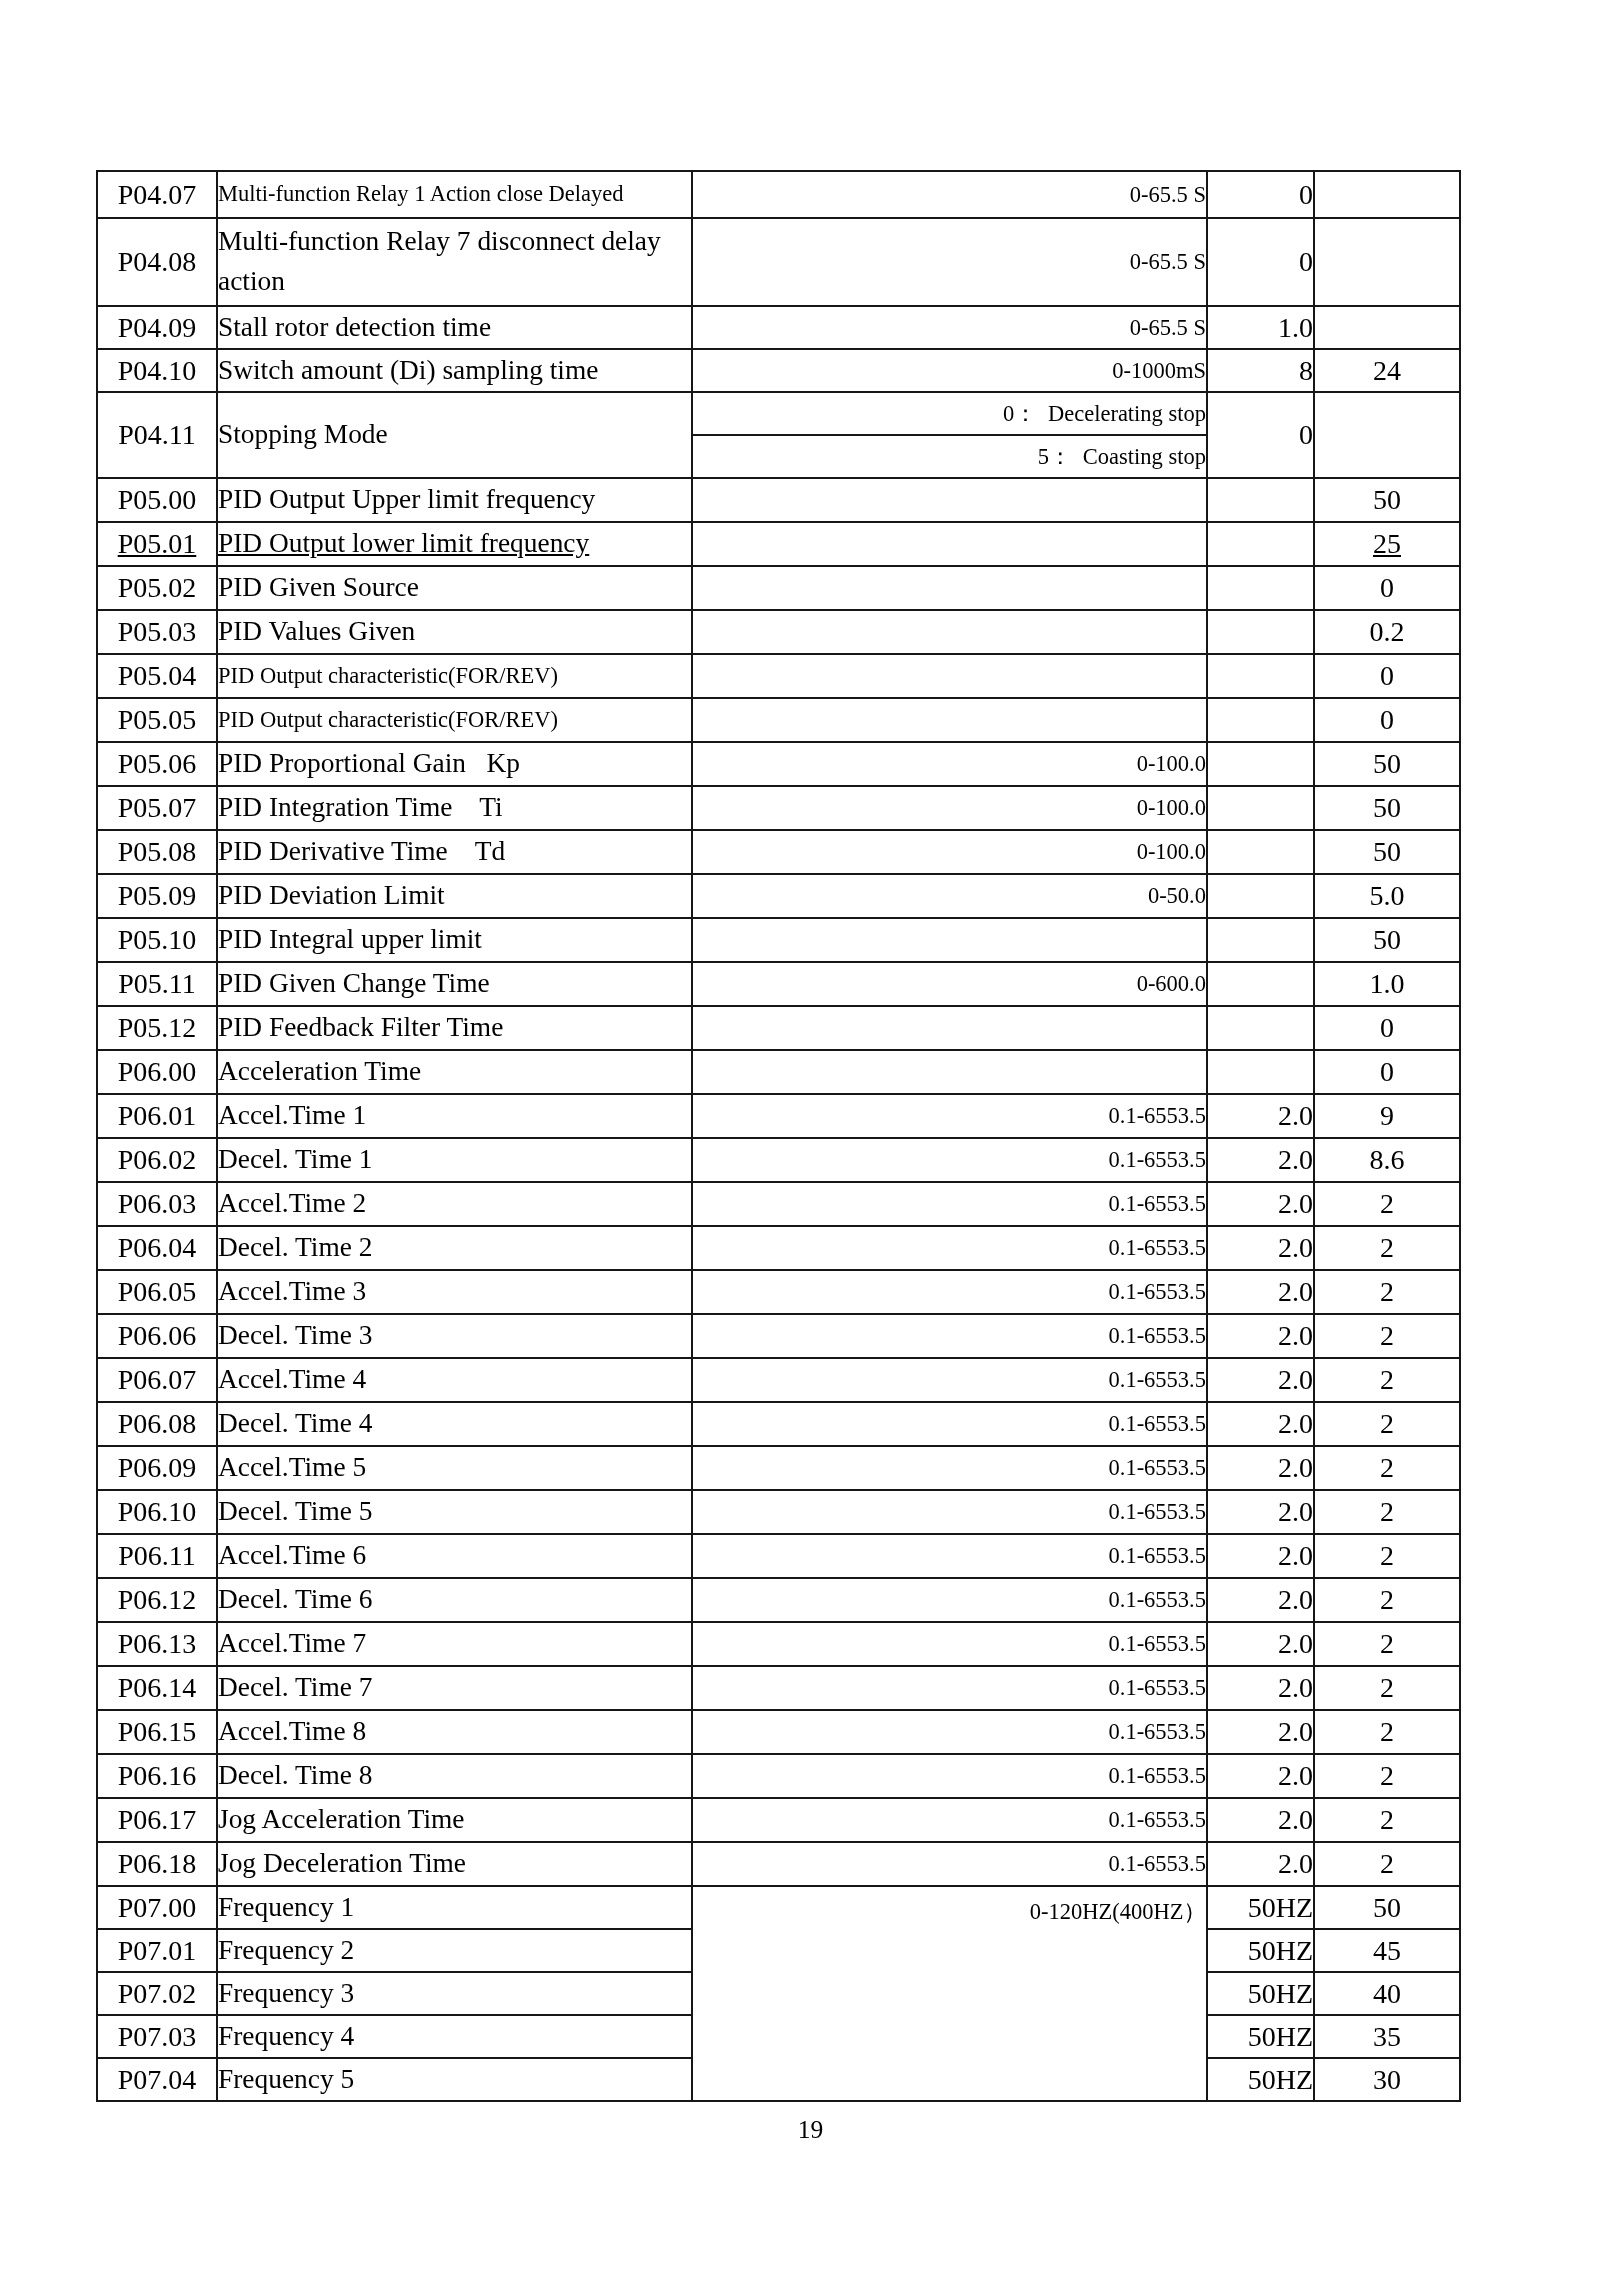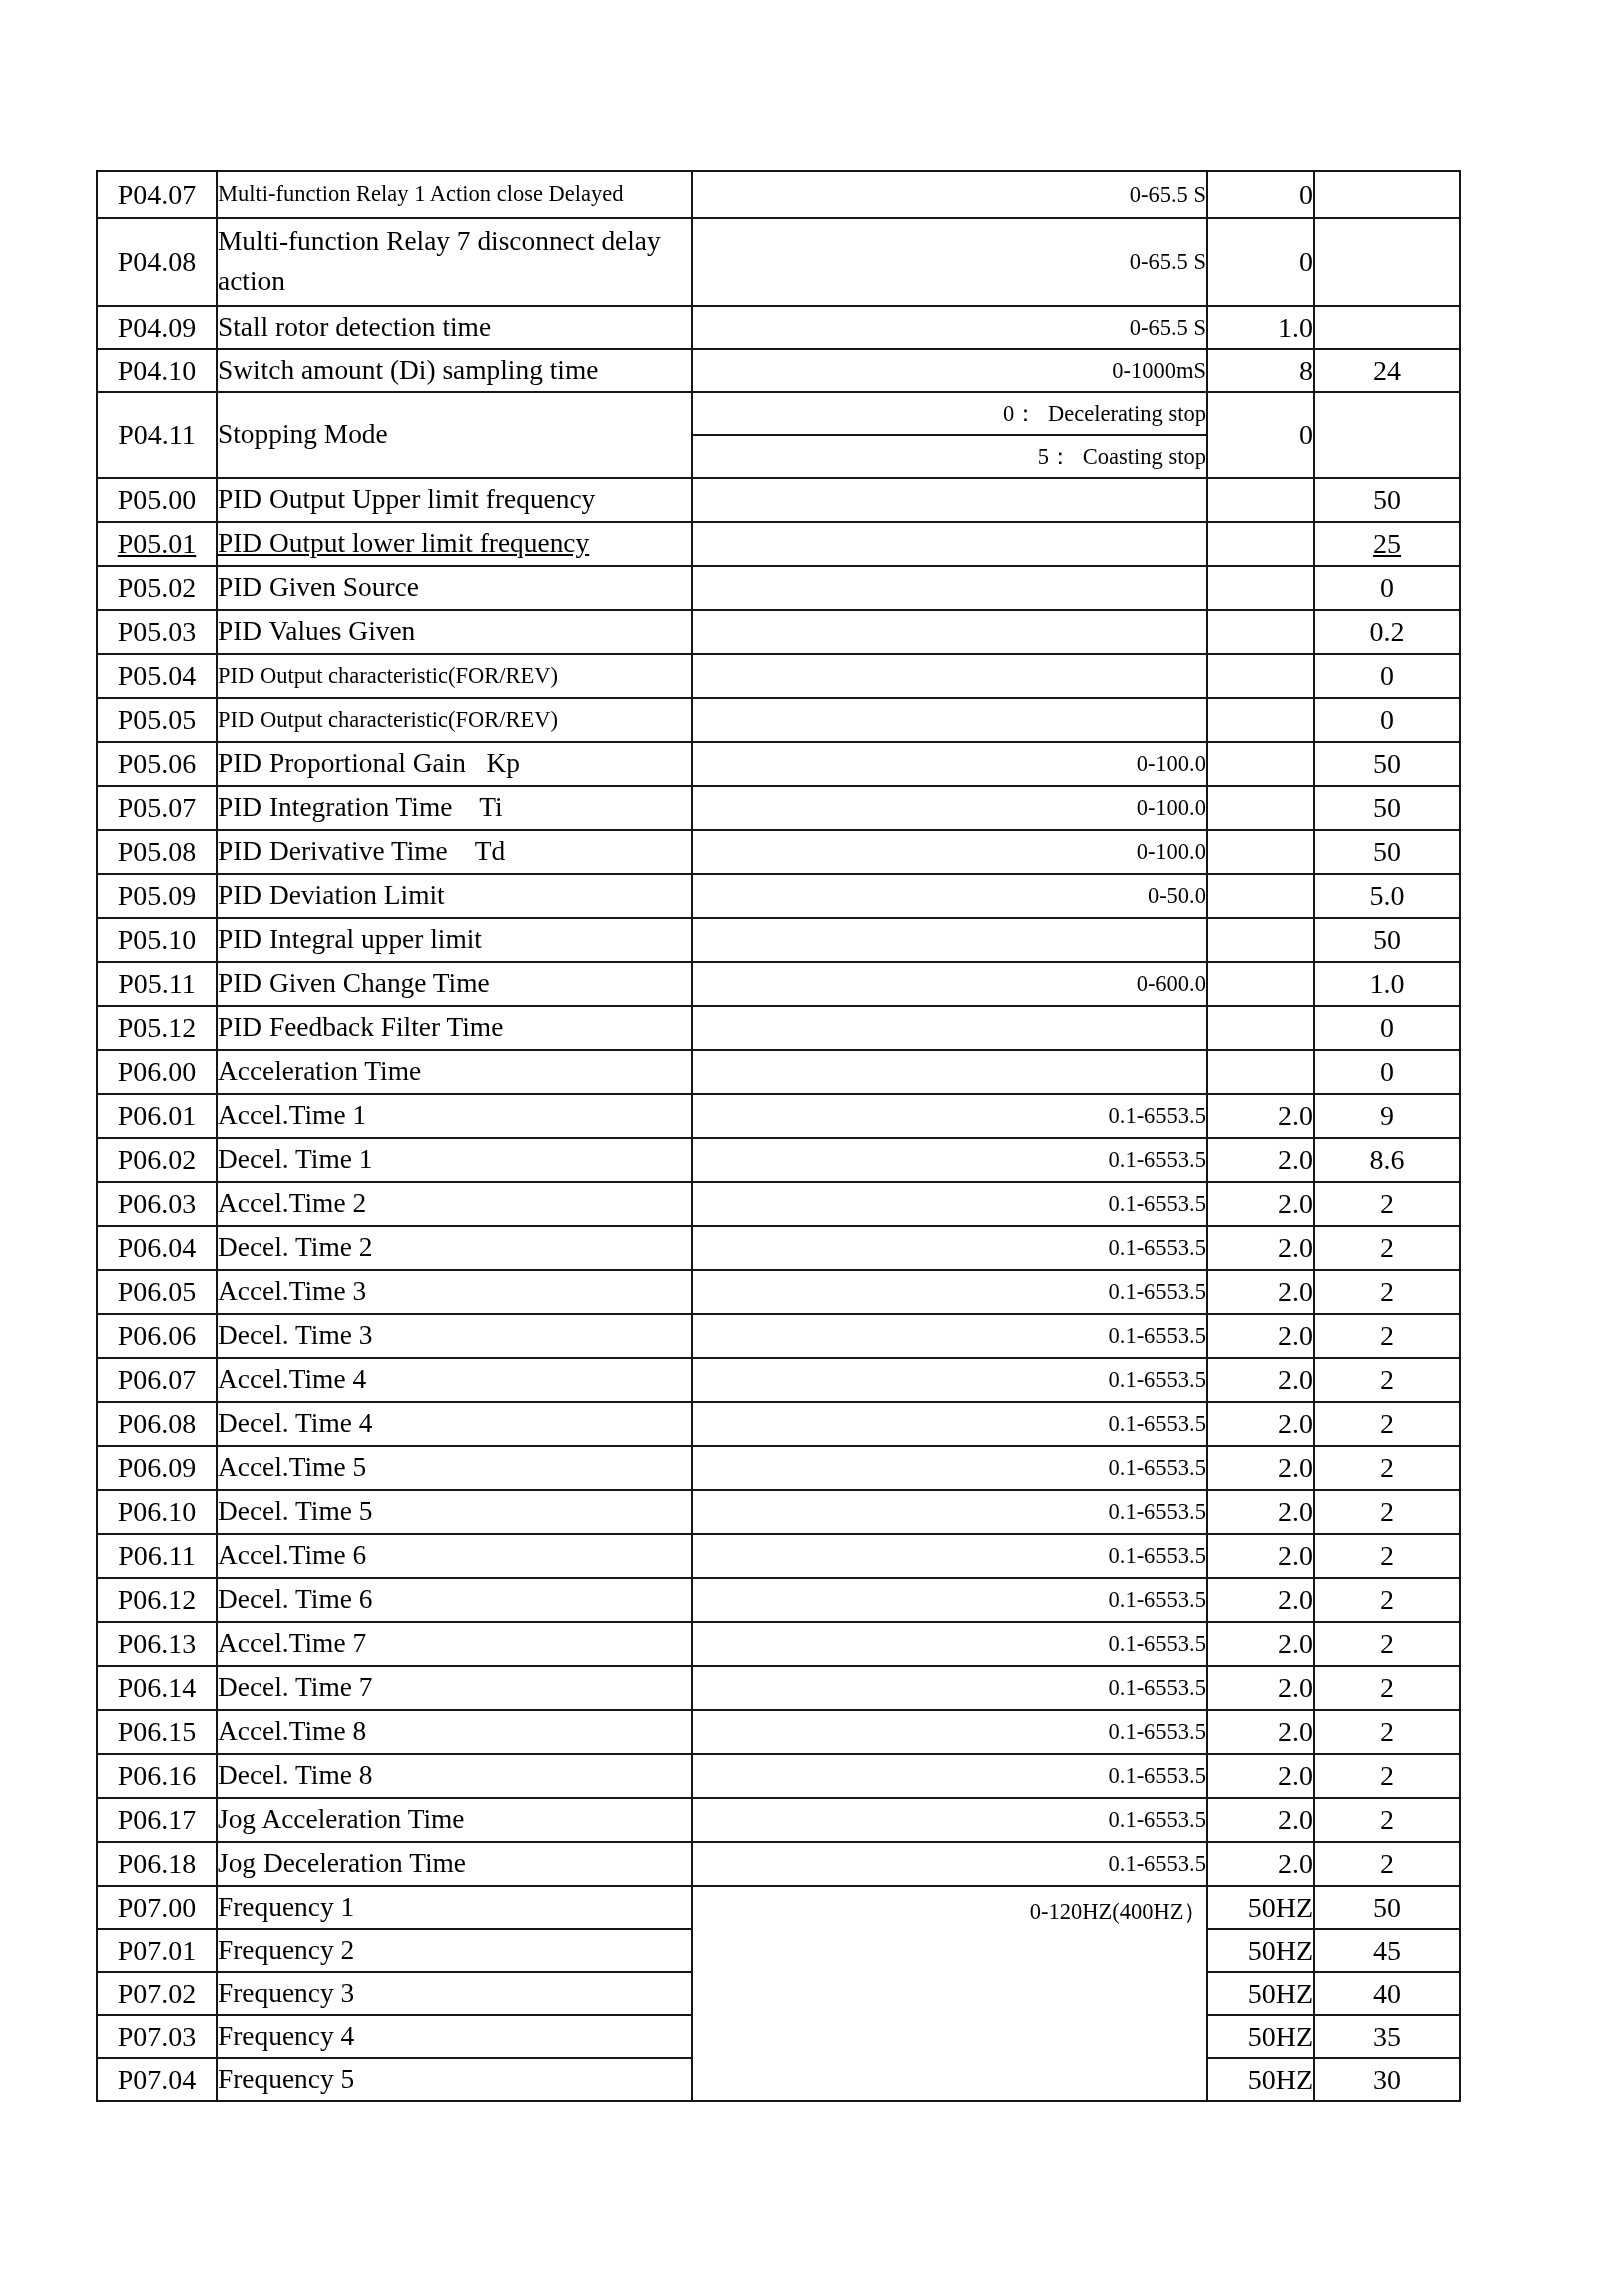--- a/index.html
+++ b/index.html
@@ -375,14 +375,15 @@
         </tr>
         <tr style="height: 43px;">
           <td class="code">P07.04</td>
           <td class="desc">Frequency 5</td>
           <td class="def">50HZ</td>
           <td class="set">30</td>
         </tr>
       </tbody>
   </table>
 
+  <div class="footer-pagenum">19</div>
 </div>
 
 
 </body></html>

